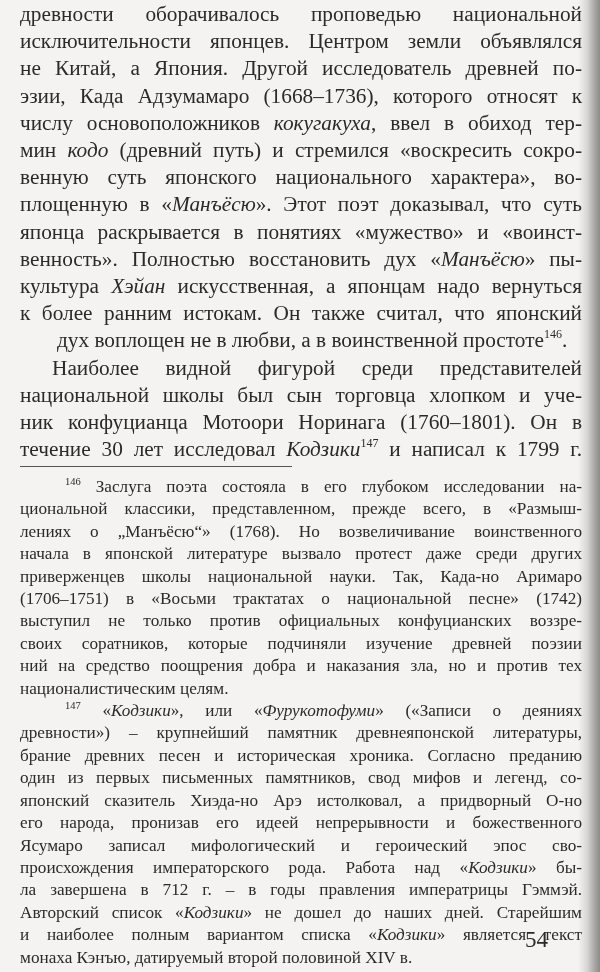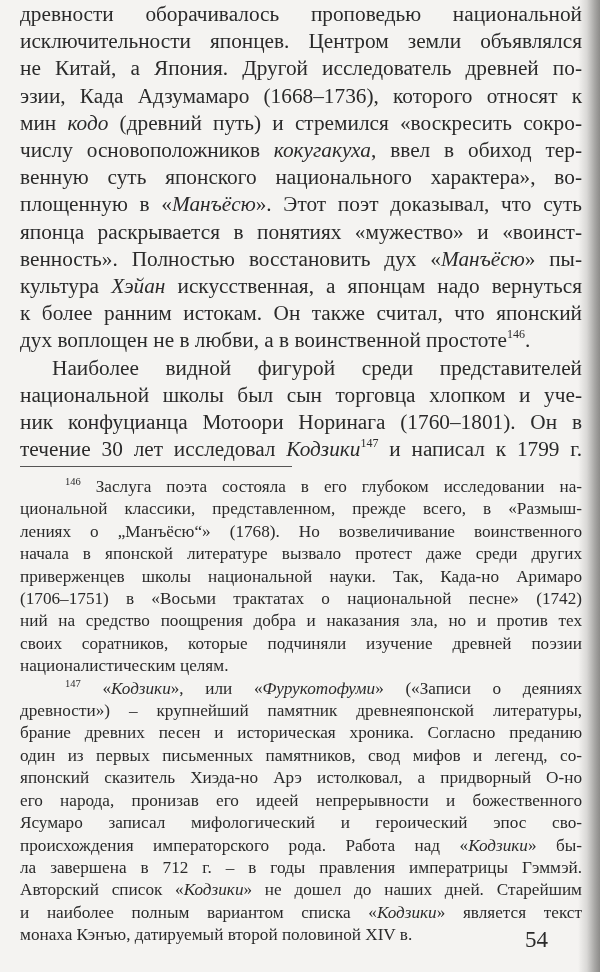--- a/index.html
+++ b/index.html
@@ -16,21 +16,21 @@
     }
     .main-text {
       position: absolute; left: 20px; top: 1px; width: 562px;
       font-size: 21.3px; line-height: 27.2px;
       text-align: justify;
     }
     .main-text .line {
       display: block; white-space: nowrap;
       text-align-last: justify; text-align: justify;
     }
-    .main-text .line.last { text-align-last: left; }
+    .main-text .line.last { text-align-last: left; margin-left: 37px; }
     .main-text .indent { padding-left: 32px; }
     .it { font-style: italic; }
     sup { font-size: 12px; line-height: 0; vertical-align: 9px; }
     .rule {
       position: absolute; left: 20px; top: 466px; width: 272px; height: 1px;
       background: #555;
     }
     .notes {
       position: absolute; left: 20px; top: 476px; width: 562px;
       font-size: 17.2px; line-height: 22.4px;
@@ -50,22 +50,22 @@
 </head>
 <body>
 
 <div class="page-shadow"></div>
 
 <div class="main-text">
   <span class="line">древности оборачивалось проповедью национальной</span>
   <span class="line">исключительности японцев. Центром земли объявлялся</span>
   <span class="line">не Китай, а Япония. Другой исследователь древней по-</span>
   <span class="line">эзии, Када Адзумамаро (1668–1736), которого относят к</span>
+  <span class="line"><span>числу основоположников </span><span class="it">кокугакуха</span><span>, ввел в обиход тер-</span></span>
   <span class="line"><span>мин </span><span class="it">кодо</span><span> (древний путь) и стремился «воскресить сокро-</span></span>
-  <span class="line"><span>числу основоположников </span><span class="it">кокугакуха</span><span>, ввел в обиход тер-</span></span>
   <span class="line">венную суть японского национального характера», во-</span>
   <span class="line"><span>площенную в «</span><span class="it">Манъёсю</span><span>». Этот поэт доказывал, что суть</span></span>
   <span class="line">японца раскрывается в понятиях «мужество» и «воинст-</span>
   <span class="line"><span>венность». Полностью восстановить дух «</span><span class="it">Манъёсю</span><span>» пы-</span></span>
   <span class="line"><span>культура </span><span class="it">Хэйан</span><span> искусственная, а японцам надо вернуться</span></span>
   <span class="line">к более ранним истокам. Он также считал, что японский</span>
   <span class="line last"><span>дух воплощен не в любви, а в воинственной простоте</span><sup>146</sup><span>.</span></span>
   <span class="line indent">Наиболее видной фигурой среди представителей</span>
   <span class="line">национальной школы был сын торговца хлопком и уче-</span>
   <span class="line">ник конфуцианца Мотоори Норинага (1760–1801). Он в</span>
@@ -75,22 +75,23 @@
 <div class="rule"></div>
 
 <div class="notes">
   <div>
     <span class="line indent"><sup>146</sup> <span>Заслуга поэта состояла в его глубоком исследовании на-</span></span>
     <span class="line">циональной классики, представленном, прежде всего, в «Размыш-</span>
     <span class="line">лениях о „Манъёсю“» (1768). Но возвеличивание воинственного</span>
     <span class="line">начала в японской литературе вызвало протест даже среди других</span>
     <span class="line">приверженцев школы национальной науки. Так, Када-но Аримаро</span>
     <span class="line">(1706–1751) в «Восьми трактатах о национальной песне» (1742)</span>
+    <span class="line">выступил не только против официальных конфуцианских воззре-</span>
+    <span class="line">своих соратников, которые подчиняли изучение древней поэзии</span>
     <span class="line">ний на средство поощрения добра и наказания зла, но и против тех</span>
-    <span class="line">своих соратников, которые подчиняли изучение древней поэзии</span>
     <span class="line last">националистическим целям.</span>
   </div>
   <div>
     <span class="line indent"><sup>147</sup> <span>«</span><span class="it">Кодзики</span><span>», или «</span><span class="it">Фурукотофуми</span><span>» («Записи о деяниях</span></span>
     <span class="line">древности») – крупнейший памятник древнеяпонской литературы,</span>
     <span class="line">брание древних песен и историческая хроника. Согласно преданию</span>
     <span class="line">один из первых письменных памятников, свод мифов и легенд, со-</span>
     <span class="line">японский сказитель Хиэда-но Арэ истолковал, а придворный О-но</span>
     <span class="line">его народа, пронизав его идеей непрерывности и божественного</span>
     <span class="line">Ясумаро записал мифологический и героический эпос сво-</span>

